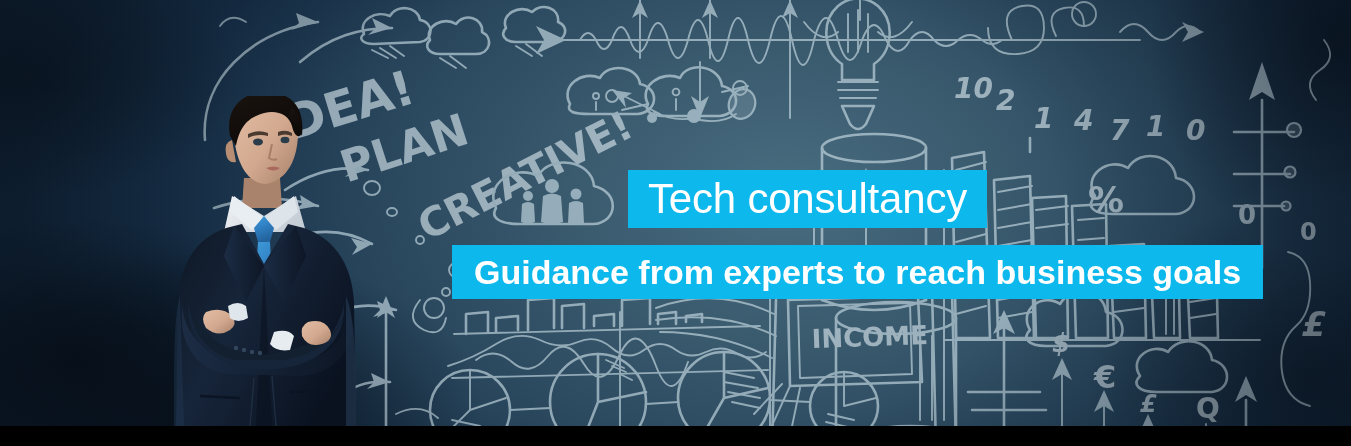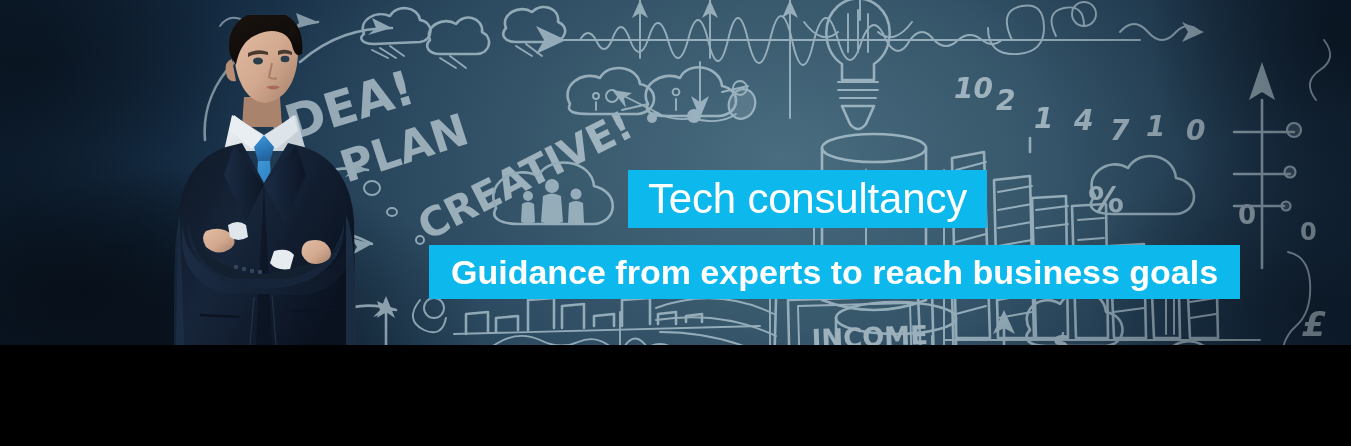--- a/index.html
+++ b/index.html
@@ -3,21 +3,21 @@
 <meta charset="utf-8">
 <style>
   html, body {
     margin: 0;
     padding: 0;
     background: #000;
   }
   #banner {
     position: relative;
     width: 1351px;
-    height: 345px;
+    height: 426px;
     overflow: hidden;
     font-family: "Liberation Sans", sans-serif;
     background: #ef4444;
   }
 
   
   .bg-base {
     position: absolute;
     inset: 0;
     background:
@@ -82,21 +82,21 @@
   .headline-bar .txt {
     color: #ffffff;
     font-size: 42px;
     line-height: 1;
     font-weight: normal;
     letter-spacing: -0.2px;
     white-space: nowrap;
   }
   .subhead-bar {
     position: absolute;
-    left: 429px;
+    left: 452px;
     top: 245px;
     height: 54px;
     padding: 0 22px;
     display: flex;
     align-items: center;
     background: #0CB8EC;
   }
   .subhead-bar .txt {
     color: #ffffff;
     font-size: 34px;

